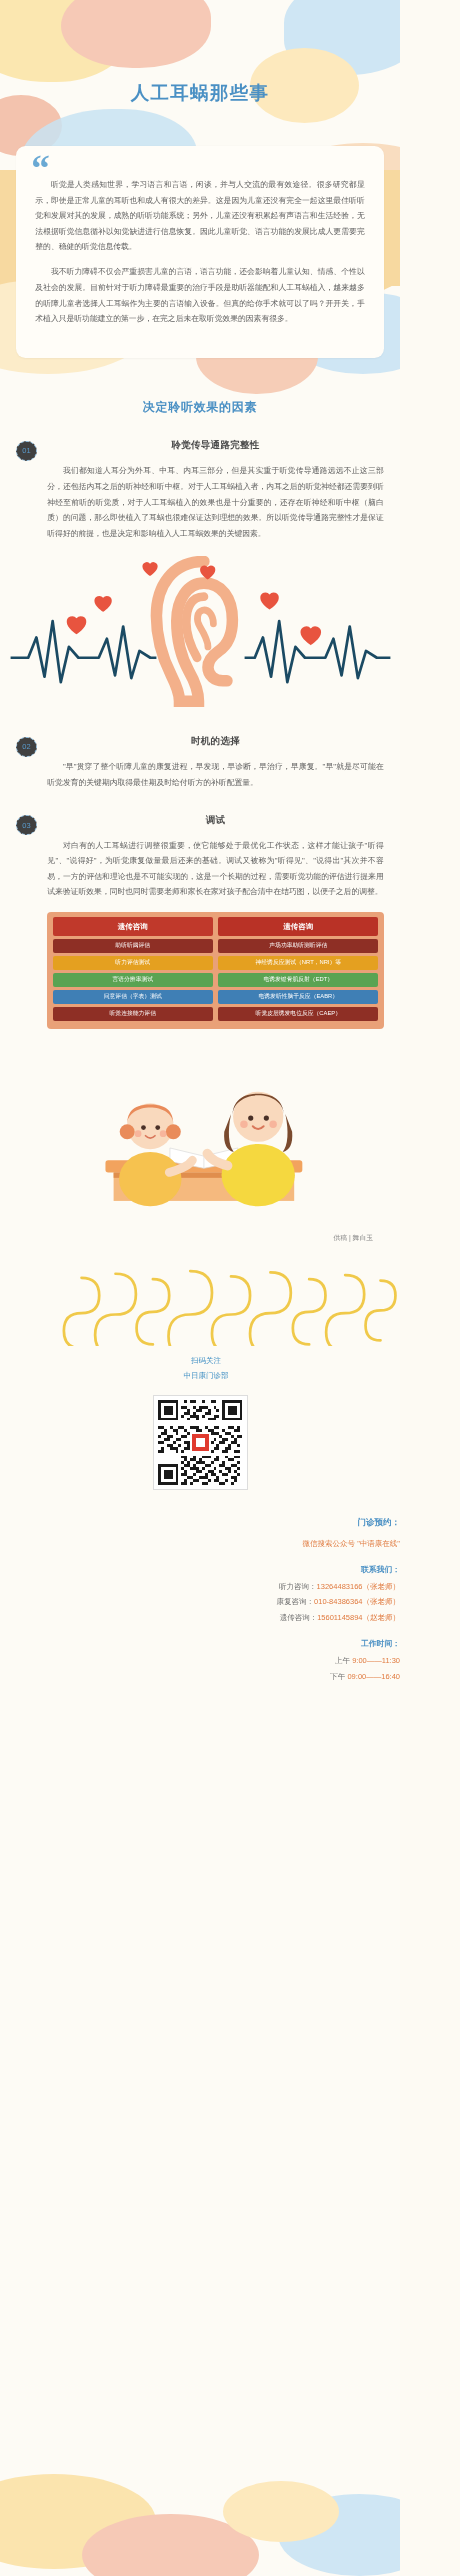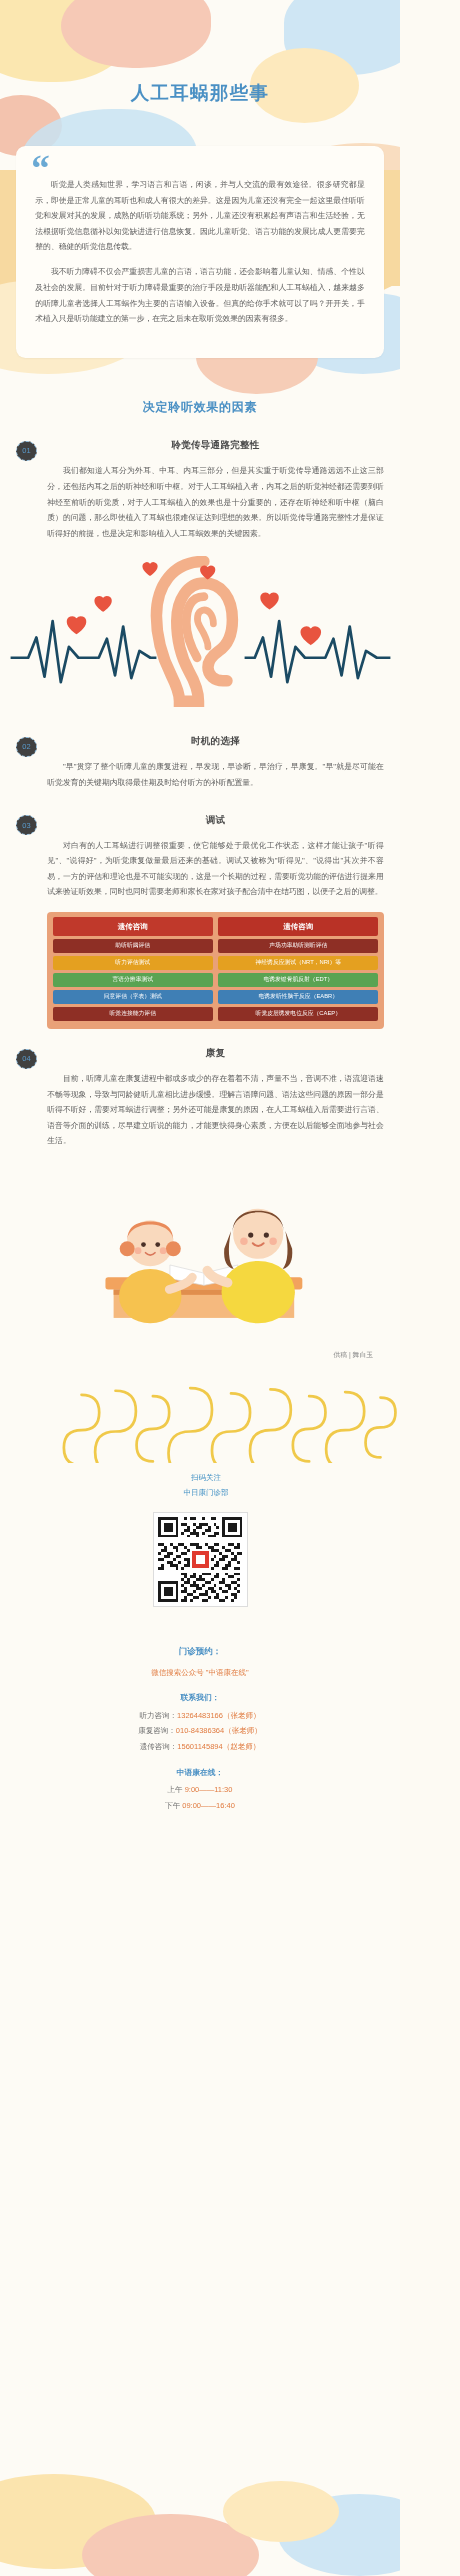--- a/index.html
+++ b/index.html
@@ -192,21 +192,21 @@
   .qr-box {
     width: 95px; height: 95px;
     margin: 12.2px auto 0 auto;
     background: #fff;
     padding: 4.1px;
     border: 0.7px solid #ddd;
   }
   .qr-img { width: 100%; height: 100%; }
 
   
-  .contact { text-align: center; margin-top: 39px; padding-bottom: 82px; }
+  .contact { text-align: right; margin-top: 27px; padding-bottom: 82px; }
   .contact-h {
     font-size: 8.5px; color: #4a90c4; font-weight: bold; margin-bottom: 6.8px;
   }
   .contact-line { font-size: 7.5px; color: #6f6f6f; line-height: 2.1; }
   .contact-accent { color: #e07a3f; }
   .contact-sub { font-size: 7.8px; color: #4a90c4; font-weight: bold; margin-top: 12.2px; margin-bottom: 4.1px; }
 </style>
 </head>
 <body>
 
@@ -302,25 +302,20 @@
           <div class="assess-head alt">遗传咨询</div>
           <div class="assess-cell" style="background:#8e2f25">声场功率助听测听评估</div>
           <div class="assess-cell" style="background:#e4a020">神经诱反应测试（NRT，NRI）等</div>
           <div class="assess-cell" style="background:#5aa352">电诱发镫骨肌反射（EDT）</div>
           <div class="assess-cell" style="background:#3f7fb5">电诱发听性脑干反应（EABR）</div>
           <div class="assess-cell" style="background:#8e2f25">听觉皮层诱发电位反应（CAEP）</div>
         </div>
       </div>
     </div>
 
-    <div class="block" style="margin-top:17.7px;">
-      <div class="num-badge">04</div>
-      <div class="block-title">康复</div>
-      <div class="para">目前，听障儿童在康复进程中都或多或少的存在着着不清，声量不当，音调不准，语流迎语速不畅等现象，导致与同龄健听儿童相比进步缓慢。理解言语障问题、语法这些问题的原因一部分是听得不听好，需要对耳蜗进行调整；另外还可能是康复的原因，在人工耳蜗植入后需要进行言语、语音等介面的训练，尽早建立听说的能力，才能更快得身心素质，方便在以后能够全面地参与社会生活。</div>
-    </div>
 
     <div class="kid-illus">
       <svg width="353" height="170" viewBox="0 0 520 250">
 
         <rect x="120" y="168" width="290" height="18" rx="4" fill="#f2a35e"></rect>
         <rect x="132" y="186" width="266" height="42" fill="#f5b97e"></rect>
         <rect x="132" y="186" width="266" height="8" fill="#e08e4d"></rect>
 
         <path d="M215 150 L265 162 L315 150 L315 170 L265 180 L215 170 Z" fill="#fff" stroke="#d8d8d8"></path>
         <line x1="265" y1="162" x2="265" y2="180" stroke="#d8d8d8"></line>
@@ -547,21 +542,21 @@
       <div class="contact-sub">联系我们：</div>
       <div class="contact-line">
         <span>听力咨询：</span><span class="contact-accent">13264483166（张老师）</span>
       </div>
       <div class="contact-line">
         <span>康复咨询：</span><span class="contact-accent">010-84386364（张老师）</span>
       </div>
       <div class="contact-line">
         <span>遗传咨询：</span><span class="contact-accent">15601145894（赵老师）</span>
       </div>
-      <div class="contact-sub">中语康在线：</div>
+      <div class="contact-sub">工作时间：</div>
       <div class="contact-line">
         <span>上午</span>&nbsp;<span class="contact-accent">9:00——11:30</span>
       </div>
       <div class="contact-line">
         <span>下午</span>&nbsp;<span class="contact-accent">09:00——16:40</span>
       </div>
     </div>
 
   </div>
 </div>

